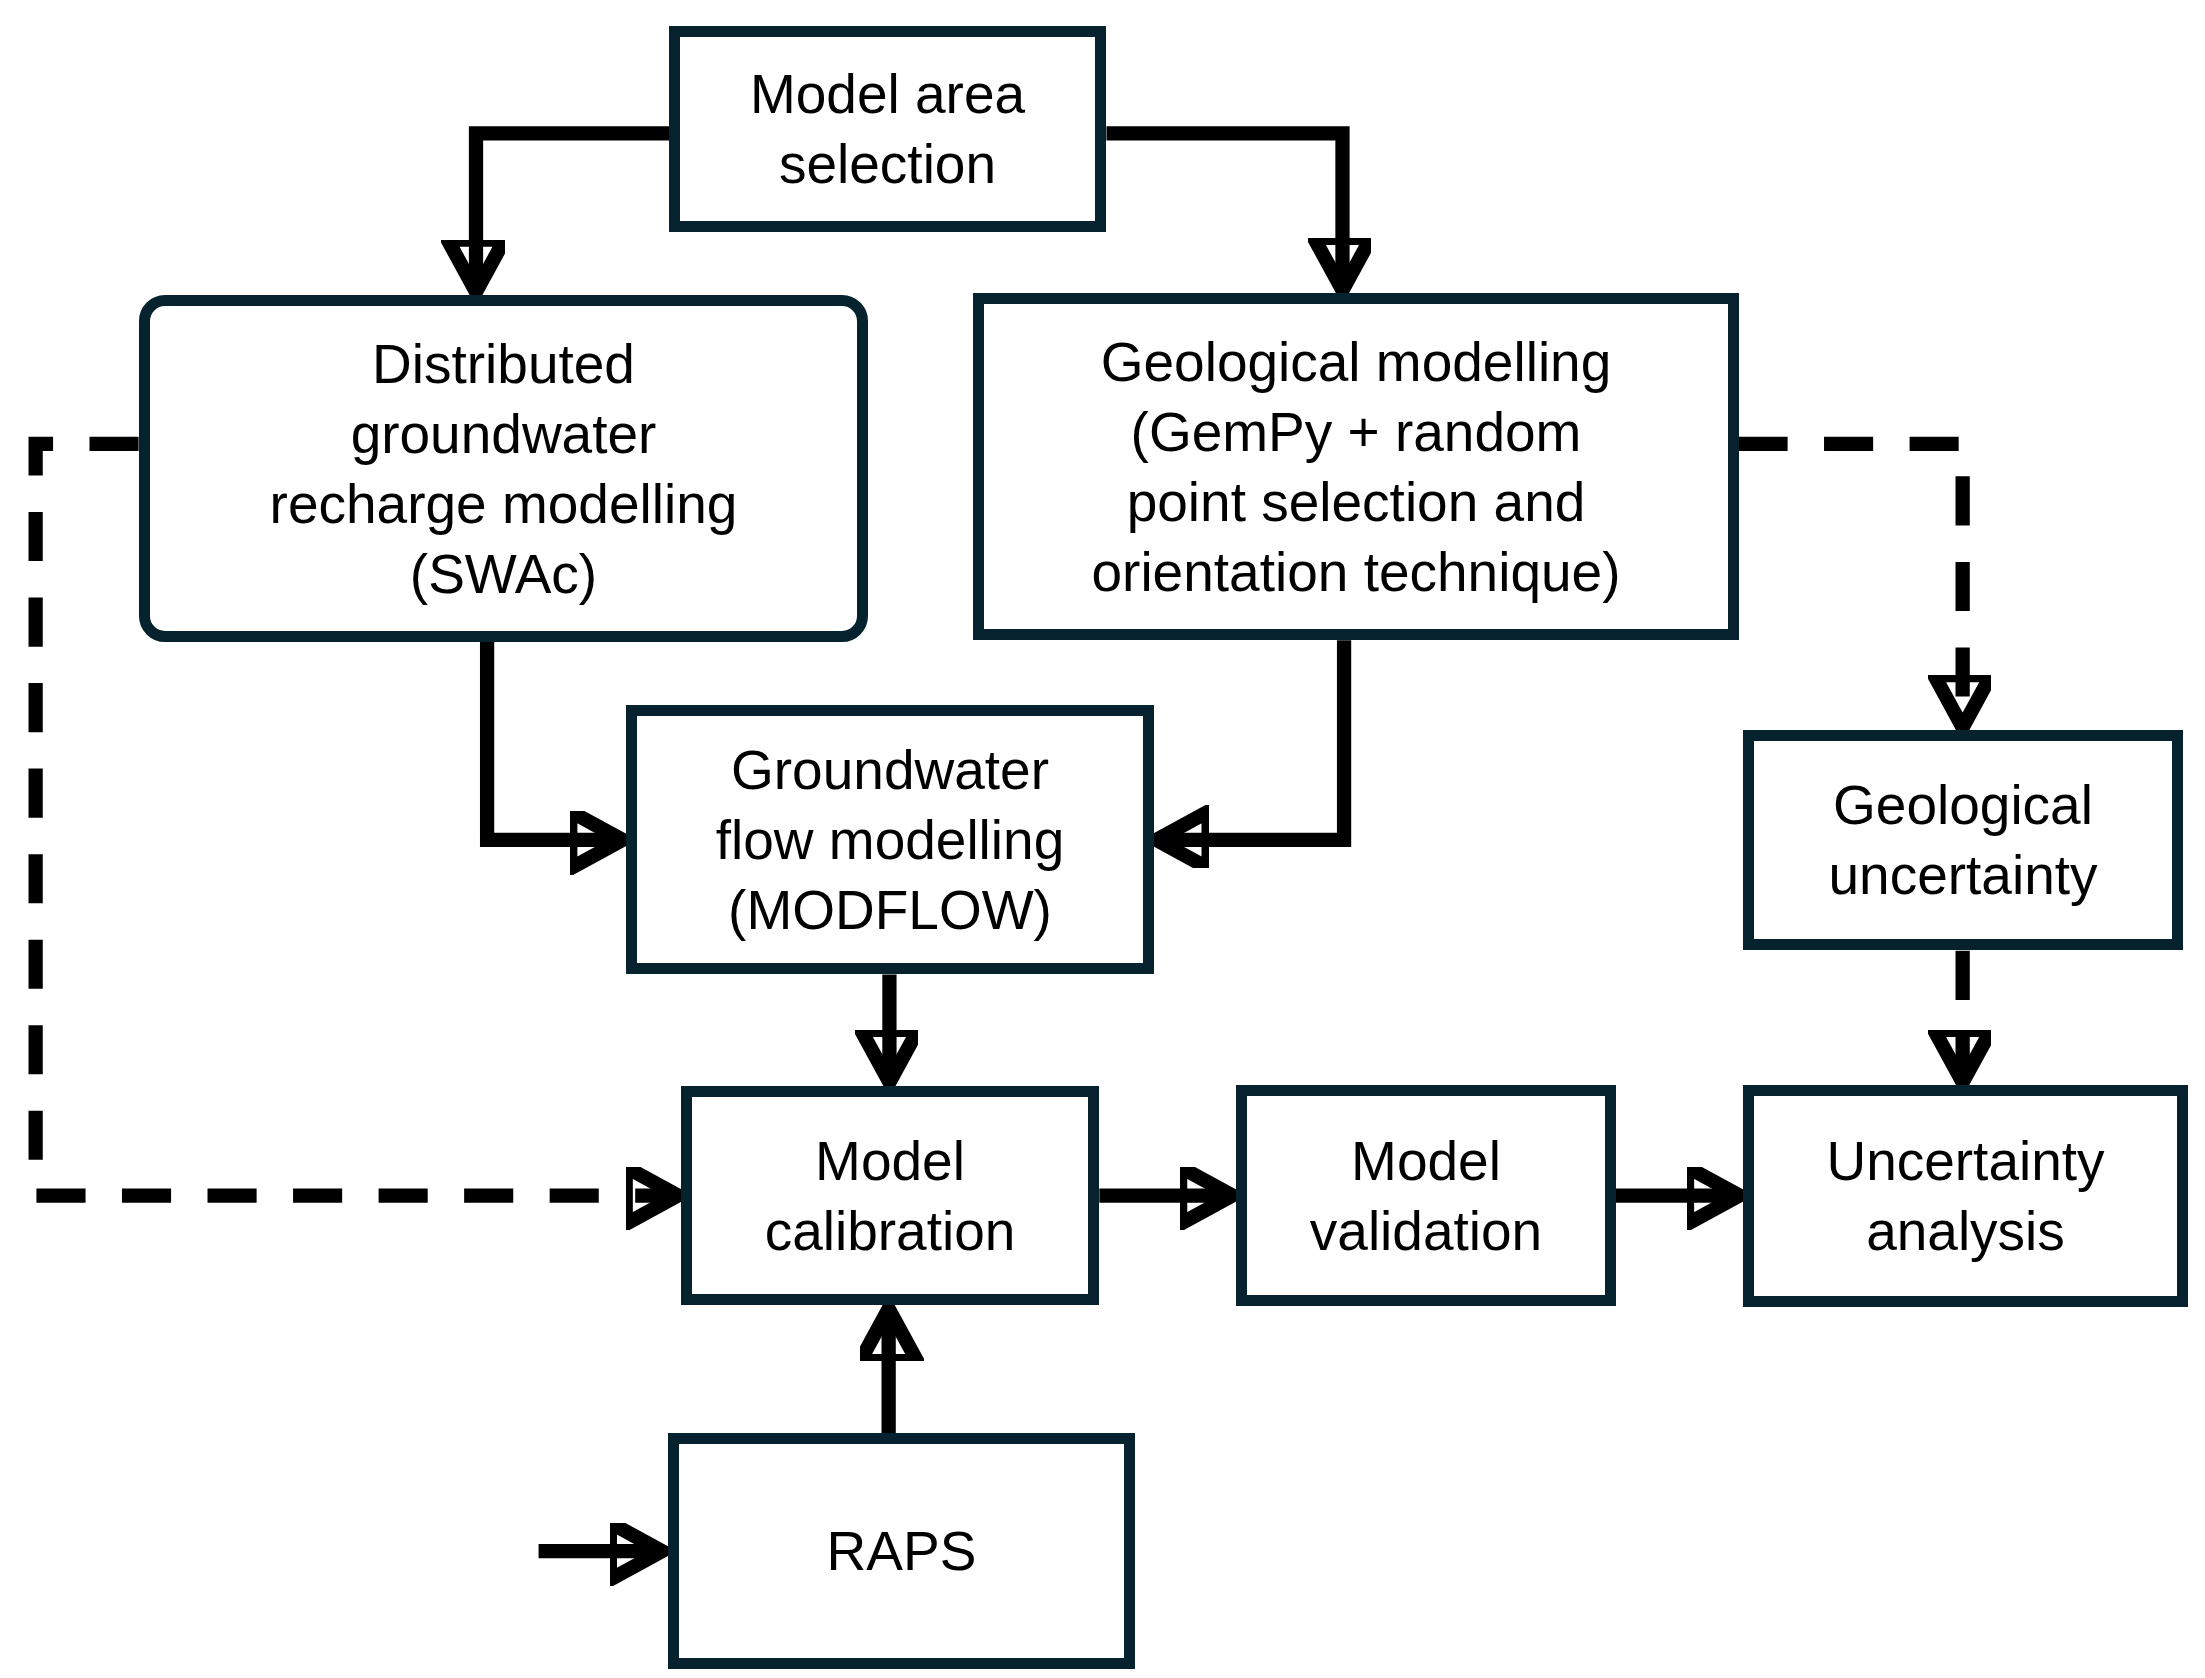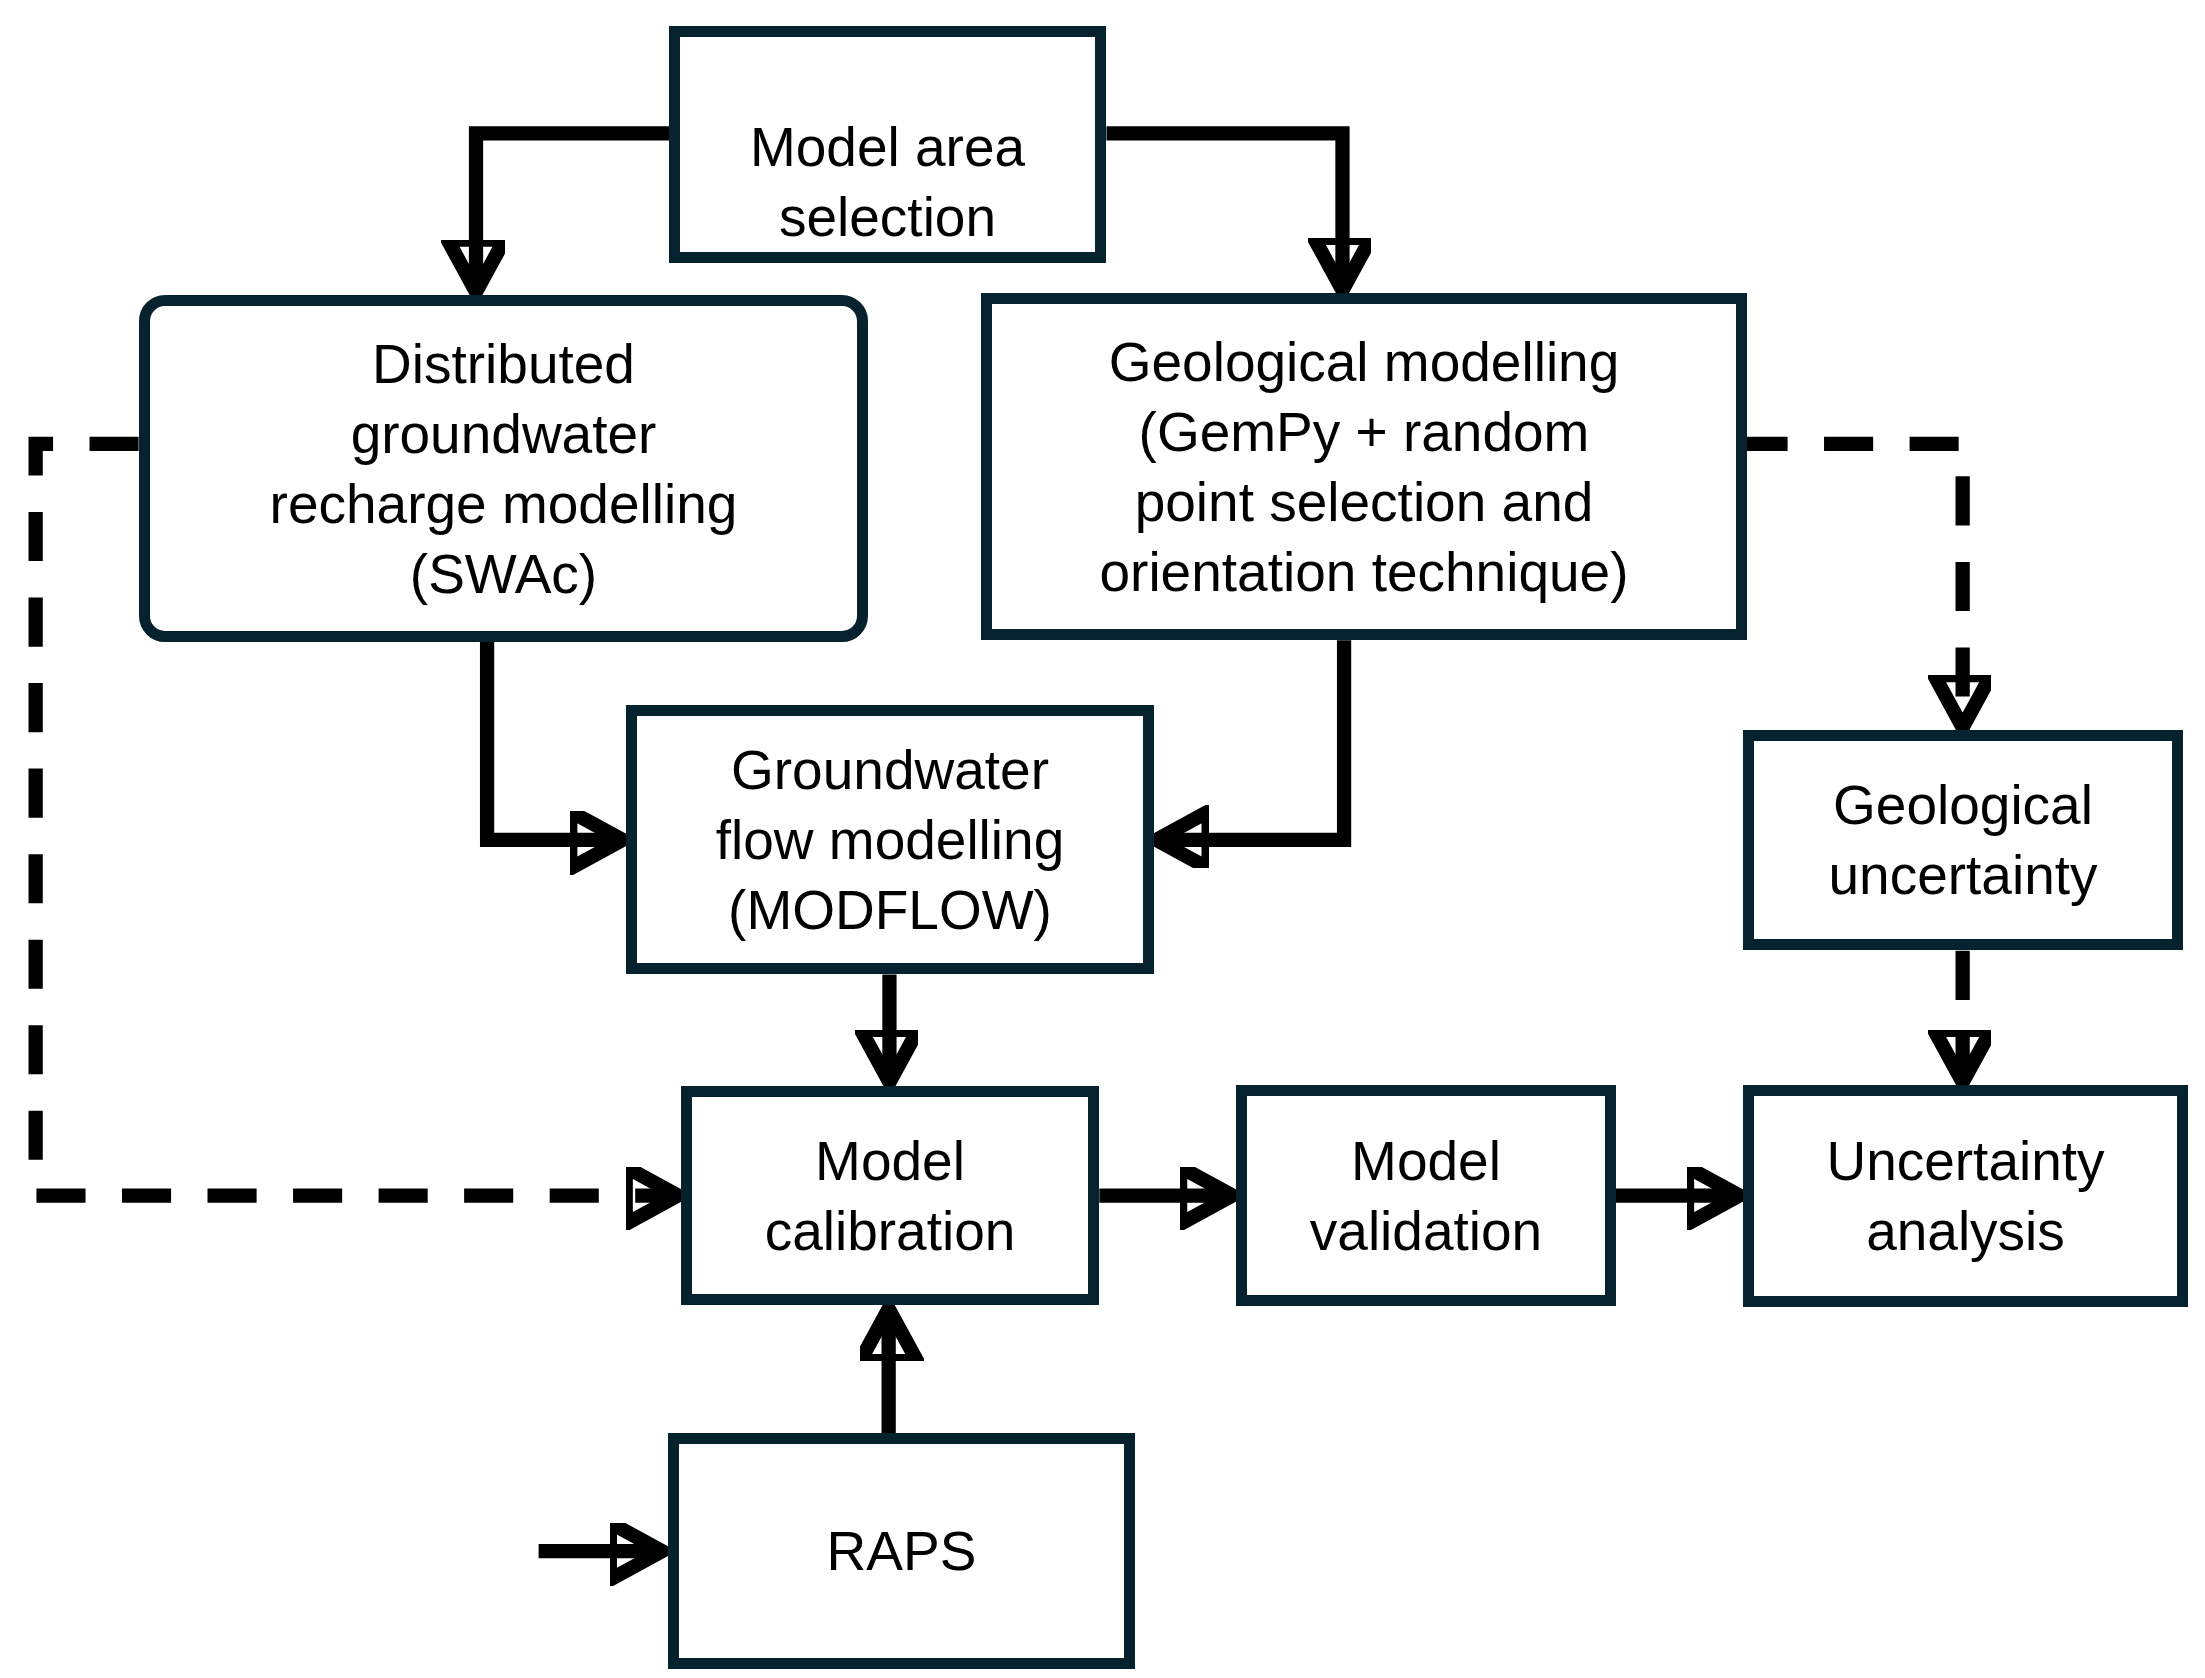--- a/index.html
+++ b/index.html
@@ -65,33 +65,33 @@
     <path d="M 1388 1509 H 1550" marker-end="url(#arrow)"></path>
     <path d="M 2040 1509 H 2190" marker-end="url(#arrow)"></path>
     <path d="M 680 1958 H 830" marker-end="url(#arrow)"></path>
     <path d="M 1122 1809 V 1658" marker-end="url(#arrow)"></path>
 
     <path class="dashed" d="M 175 560 H 45 V 1509 H 850" marker-end="url(#arrow)"></path>
     <path class="dashed" d="M 2195 560 H 2478 V 912" marker-end="url(#arrow)"></path>
     <path class="dashed" d="M 2478 1200 V 1360" marker-end="url(#arrow)"></path>
   </svg>
 
-  <div class="box" style="left:669px; top:26px; width:437px; height:237px;align-items:flex-end;">
+  <div class="box" style="left:669px; top:26px; width:437px; height:206px;">
     <span>Model area
 selection</span>
   </div>
 
   <div class="box" style="left:139px; top:295px; width:729px; height:347px;border-radius:26px;">
     <span>Distributed
 groundwater
 recharge modelling
 (SWAc)</span>
   </div>
 
-  <div class="box" style="left:973px; top:293px; width:766px; height:347px;margin-left:8px;">
+  <div class="box" style="left:973px; top:293px; width:766px; height:347px;">
     <span>Geological modelling
 (GemPy + random
 point selection and
 orientation technique)</span>
   </div>
 
   <div class="box" style="left:626px; top:705px; width:528px; height:269px;">
     <span>Groundwater
 flow modelling
 (MODFLOW)</span>

